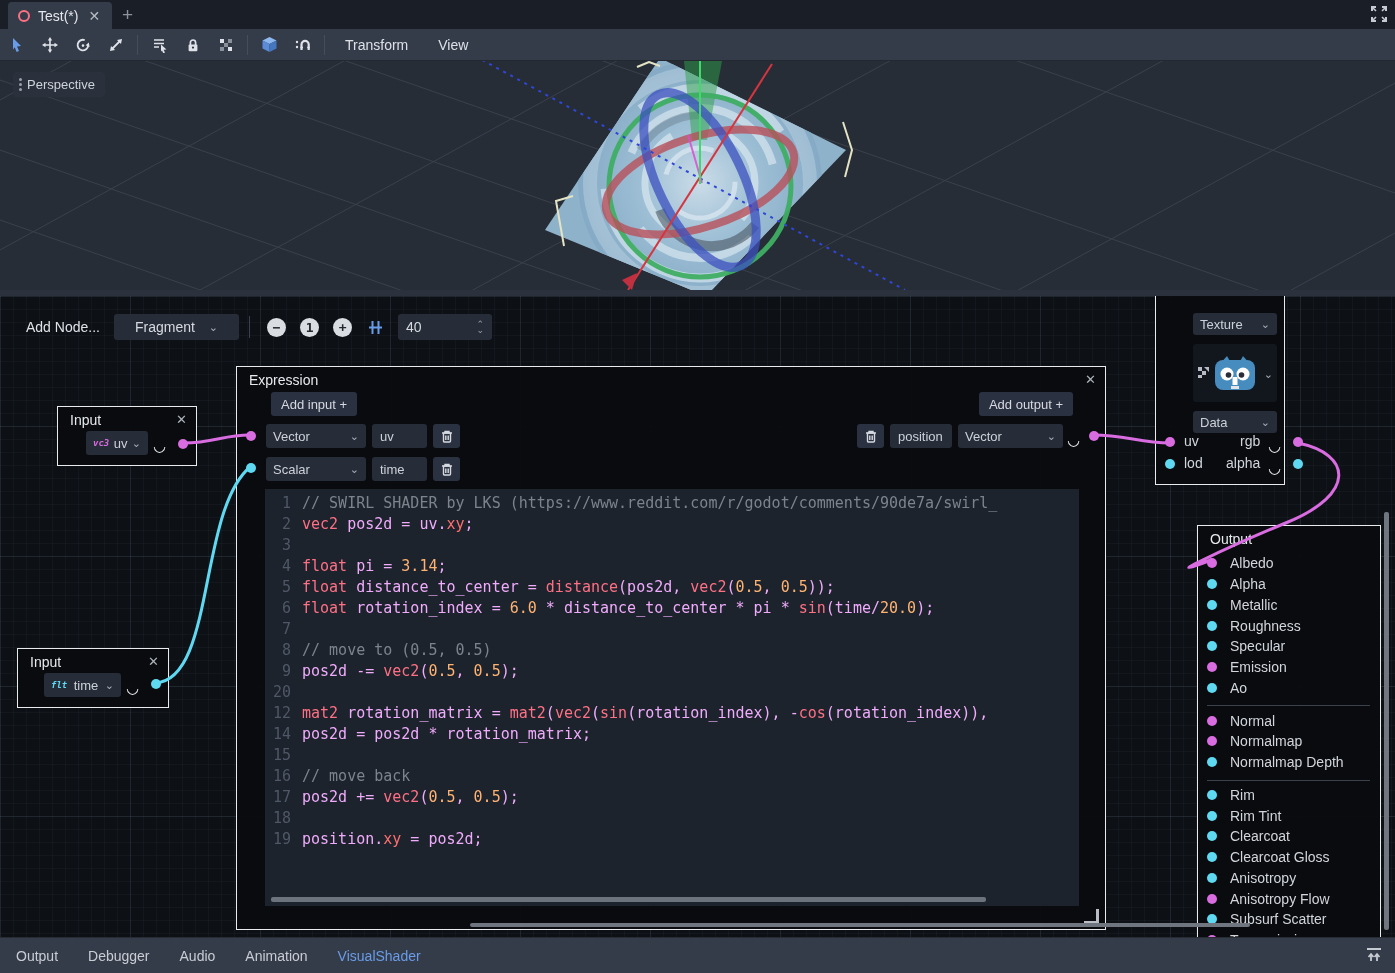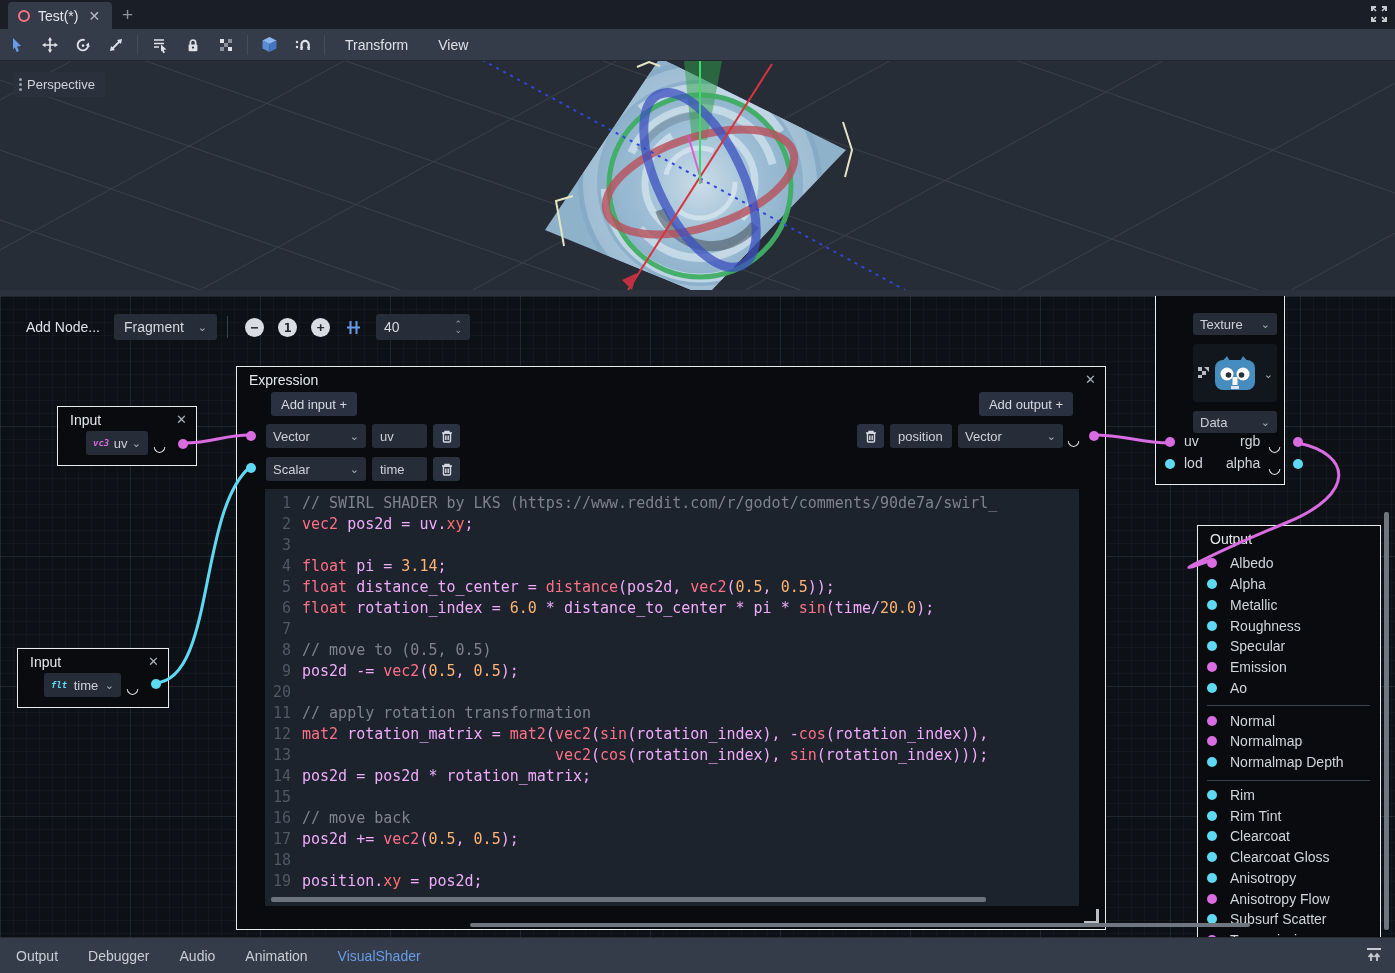--- a/index.html
+++ b/index.html
@@ -33,21 +33,21 @@
     background-image:
       linear-gradient(rgba(140,160,190,.10) 1px,transparent 1px),
       linear-gradient(90deg,rgba(140,160,190,.10) 1px,transparent 1px),
       linear-gradient(rgba(140,160,190,.05) 1px,transparent 1px),
       linear-gradient(90deg,rgba(140,160,190,.05) 1px,transparent 1px);
     background-size:130px 130px,130px 130px,13px 13px,13px 13px}
   .wires{position:absolute;left:0;top:0;width:1395px;height:641px;pointer-events:none;z-index:30}
   .gtoolbar{position:absolute;left:12px;top:18px;display:flex;align-items:center;z-index:5}
   .gt-text{color:#dfe3e9;font-size:14px;padding:0 14px}
   .gt-dd{background:#272d38;border-radius:3px;height:26px;display:flex;align-items:center;gap:14px;
-         padding:0 10px;color:#d6dae0;font-size:14px}
+         padding:0 21px;color:#d6dae0;font-size:14px}
   .gt-sep{width:1px;height:22px;background:#394150;margin:0 10px}
   .zbtn{width:19px;height:19px;border-radius:50%;background:#d9dce1;color:#22262e;display:flex;align-items:center;
         justify-content:center;font-weight:bold;font-size:13px;margin:0 7px;font-family:"DejaVu Sans Mono",monospace}
   .snapbtn{margin:0 8px}
   .spin{background:#272d38;border-radius:3px;height:26px;width:78px;display:flex;align-items:center;
         justify-content:space-between;padding:0 8px;color:#d6dae0;font-size:14px;margin-left:6px}
   .spin-arrows{display:flex;flex-direction:column;line-height:6px;font-size:9px;color:#9aa1ab}
   .chev{color:#aab0b9;font-size:11px}
   
   .gnode{position:absolute;background:rgba(9,11,15,.96);border:1.5px solid #e9ebee;box-sizing:border-box;z-index:10}
@@ -388,23 +388,21 @@
           <div class="cl"><span class="ln">1</span><span class="ct"><span class="tk-c">// SWIRL SHADER by LKS (https://www.reddit.com/r/godot/comments/90de7a/swirl_</span></span></div>
           <div class="cl"><span class="ln">2</span><span class="ct"><span class="tk-k">vec2</span><span class="tk-t"> pos2d = uv.</span><span class="tk-m">xy</span><span class="tk-t">;</span></span></div>
           <div class="cl"><span class="ln">3</span><span class="ct"></span></div>
           <div class="cl"><span class="ln">4</span><span class="ct"><span class="tk-k">float</span><span class="tk-t"> pi = </span><span class="tk-n">3.14</span><span class="tk-t">;</span></span></div>
           <div class="cl"><span class="ln">5</span><span class="ct"><span class="tk-k">float</span><span class="tk-t"> distance_to_center = </span><span class="tk-k">distance</span><span class="tk-t">(pos2d, </span><span class="tk-k">vec2</span><span class="tk-t">(</span><span class="tk-n">0.5</span><span class="tk-t">, </span><span class="tk-n">0.5</span><span class="tk-t">));</span></span></div>
           <div class="cl"><span class="ln">6</span><span class="ct"><span class="tk-k">float</span><span class="tk-t"> rotation_index = </span><span class="tk-n">6.0</span><span class="tk-t"> * distance_to_center * pi * </span><span class="tk-k">sin</span><span class="tk-t">(time/</span><span class="tk-n">20.0</span><span class="tk-t">);</span></span></div>
           <div class="cl"><span class="ln">7</span><span class="ct"></span></div>
           <div class="cl"><span class="ln">8</span><span class="ct"><span class="tk-c">// move to (0.5, 0.5)</span></span></div>
           <div class="cl"><span class="ln">9</span><span class="ct"><span class="tk-t">pos2d -= </span><span class="tk-k">vec2</span><span class="tk-t">(</span><span class="tk-n">0.5</span><span class="tk-t">, </span><span class="tk-n">0.5</span><span class="tk-t">);</span></span></div>
           <div class="cl"><span class="ln">20</span><span class="ct"></span></div>
-          <div class="cl"><span class="ln">11</span><span class="ct"><span class="tk-c">// apply rotation transformation</span></span></div>
           <div class="cl"><span class="ln">12</span><span class="ct"><span class="tk-k">mat2</span><span class="tk-t"> rotation_matrix = </span><span class="tk-k">mat2</span><span class="tk-t">(</span><span class="tk-k">vec2</span><span class="tk-t">(</span><span class="tk-k">sin</span><span class="tk-t">(rotation_index), -</span><span class="tk-k">cos</span><span class="tk-t">(rotation_index)),</span></span></div>
-          <div class="cl"><span class="ln">13</span><span class="ct"><span class="tk-t">                            </span><span class="tk-k">vec2</span><span class="tk-t">(</span><span class="tk-k">cos</span><span class="tk-t">(rotation_index), </span><span class="tk-k">sin</span><span class="tk-t">(rotation_index)));</span></span></div>
           <div class="cl"><span class="ln">14</span><span class="ct"><span class="tk-t">pos2d = pos2d * rotation_matrix;</span></span></div>
           <div class="cl"><span class="ln">15</span><span class="ct"></span></div>
           <div class="cl"><span class="ln">16</span><span class="ct"><span class="tk-c">// move back</span></span></div>
           <div class="cl"><span class="ln">17</span><span class="ct"><span class="tk-t">pos2d += </span><span class="tk-k">vec2</span><span class="tk-t">(</span><span class="tk-n">0.5</span><span class="tk-t">, </span><span class="tk-n">0.5</span><span class="tk-t">);</span></span></div>
           <div class="cl"><span class="ln">18</span><span class="ct"></span></div>
           <div class="cl"><span class="ln">19</span><span class="ct"><span class="tk-t">position.</span><span class="tk-m">xy</span><span class="tk-t"> = pos2d;</span></span></div>
         </div>
       <div class="code-hscroll"></div>
     </div>
     <span class="resize-corner"></span>

